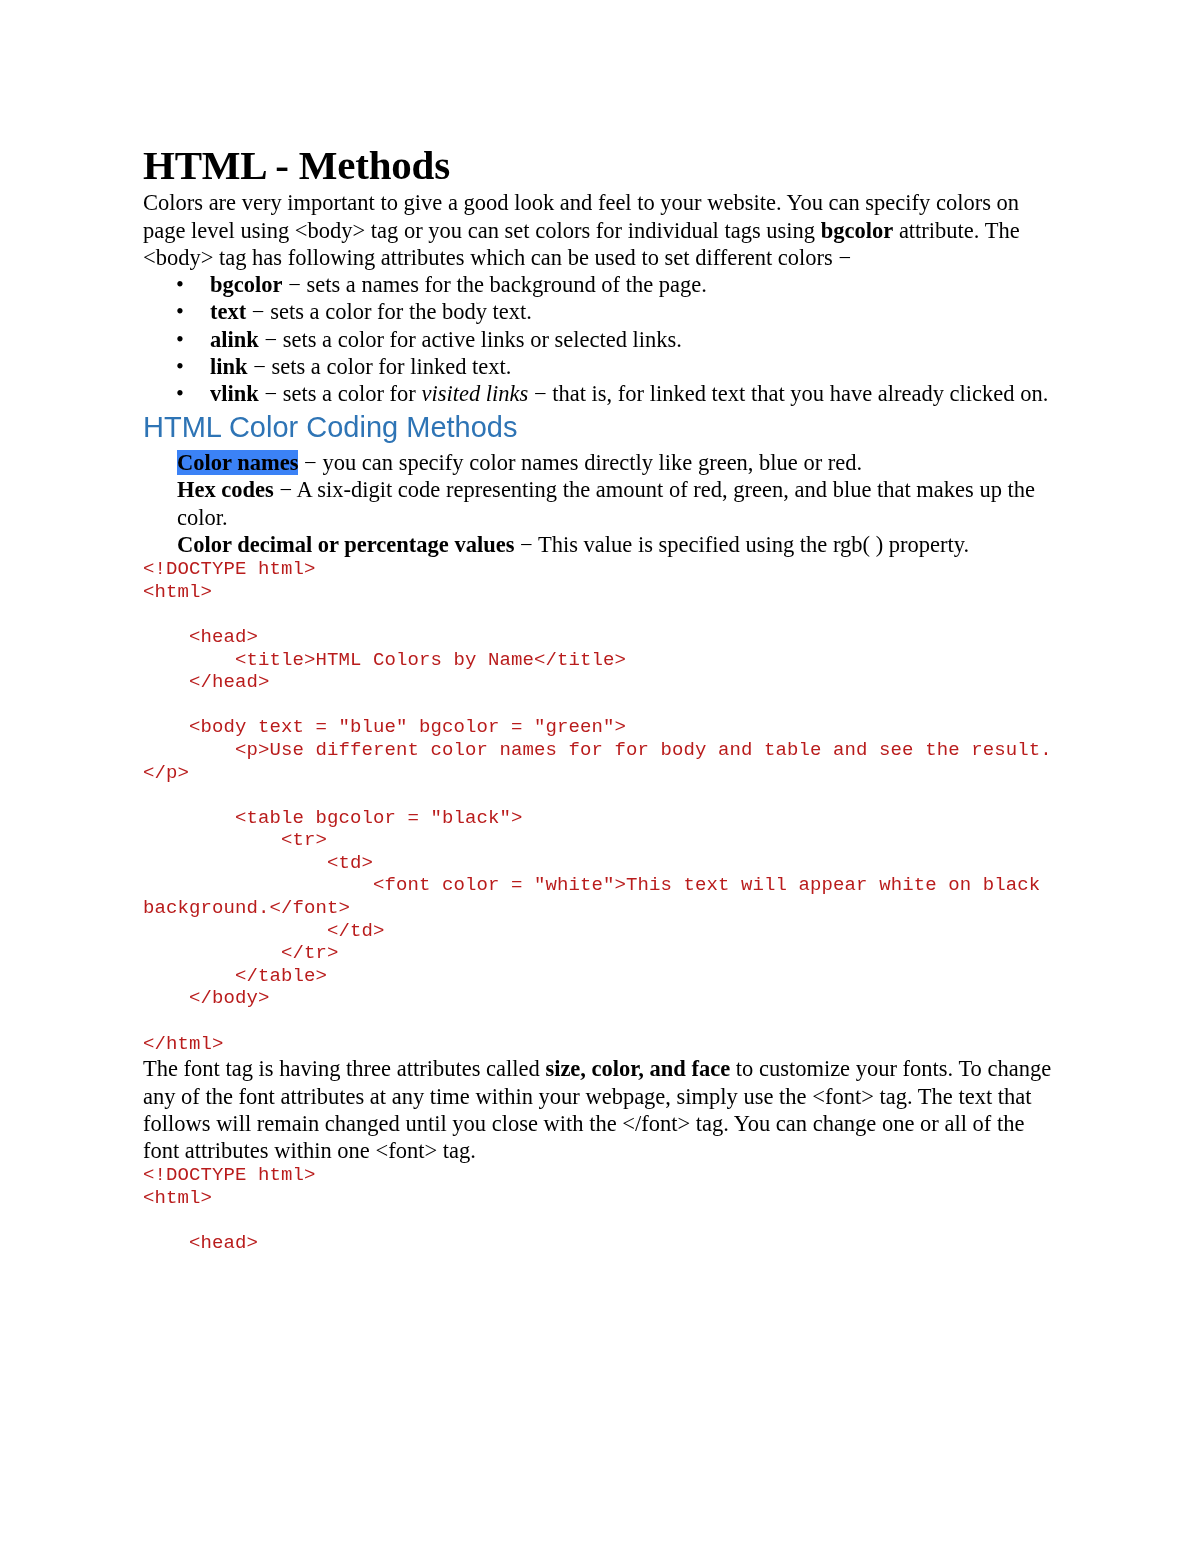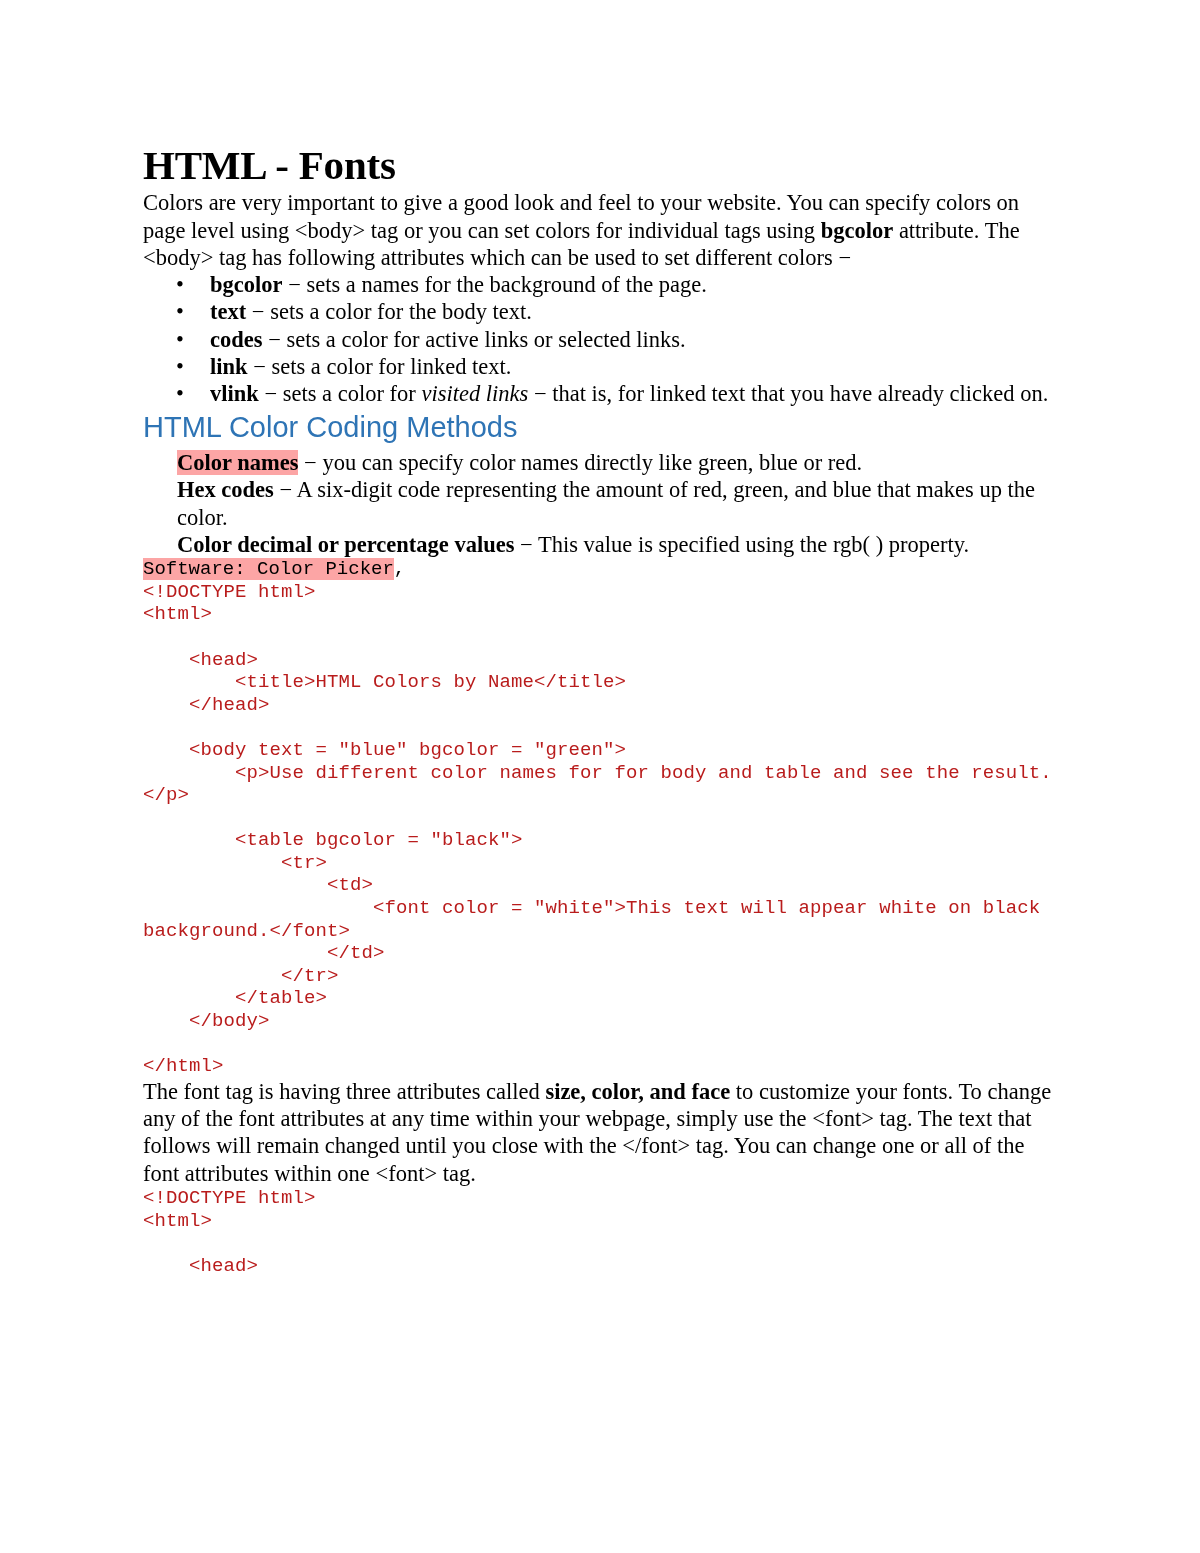--- a/index.html
+++ b/index.html
@@ -81,21 +81,21 @@
     font-size: 22.5px;
     line-height: 27.3px;
     margin: 0;
     padding-left: 34px;
   }
 
   b, strong { font-weight: bold; }
   i, em { font-style: italic; }
 
   .hl {
-    background-color: #fca5a5;
+    background-color: #3b82f6;
   }
 
   
   pre.code-block {
     font-family: "Liberation Mono", "DejaVu Sans Mono", monospace;
     font-size: 19px;
     line-height: 22.6px;
     margin: 0;
     padding: 0;
     white-space: pre-wrap;
@@ -111,52 +111,51 @@
     margin: 0;
     padding: 0;
   }
 </style>
 </head>
 <body>
 
 <div class="page">
   <div class="content">
 
-    <h1 class="doc-h1">HTML - Fonts</h1>
+    <h1 class="doc-h1">HTML - Methods</h1>
 
     <p class="body-para"><span>Colors are very important to give a good look and feel to your website. You can specify colors on page level using &lt;body&gt; tag or you can set colors for individual tags using </span><b>bgcolor</b><span> attribute. The &lt;body&gt; tag has following attributes which can be used to set different colors −</span></p>
 
     <ul class="attr-list">
       <li>
         <span class="bullet">•</span><b>bgcolor</b><span> − sets a names for the background of the page.</span>
       </li>
       <li>
         <span class="bullet">•</span><b>text</b><span> − sets a color for the body text.</span>
       </li>
       <li>
-        <span class="bullet">•</span><b>codes</b><span> − sets a color for active links or selected links.</span>
+        <span class="bullet">•</span><b>alink</b><span> − sets a color for active links or selected links.</span>
       </li>
       <li>
         <span class="bullet">•</span><b>link</b><span> − sets a color for linked text.</span>
       </li>
       <li>
         <span class="bullet">•</span><b>vlink</b><span> − sets a color for </span><i>visited links</i><span> − that is, for linked text that you have already clicked on.</span>
       </li>
     </ul>
 
     <h2 class="doc-h2">HTML Color Coding Methods</h2>
 
 
     <p class="method-line"><b class="hl">Color names</b><span> − you can specify color names directly like green, blue or red.</span></p>
 
     <p class="method-line"><b>Hex codes</b><span> − A six-digit code representing the amount of red, green, and blue that makes up the color.</span></p>
 
     <p class="method-line"><b>Color decimal or percentage values</b><span> − This value is specified using the rgb( ) property.</span></p>
 
-    <p class="sw-line"><span class="hl">Software: Color Picker</span><span>,</span></p>
 
     <pre class="code-block">&lt;!DOCTYPE html&gt;
 &lt;html&gt;
 
     &lt;head&gt;
         &lt;title&gt;HTML Colors by Name&lt;/title&gt;
     &lt;/head&gt;
 
     &lt;body text = "blue" bgcolor = "green"&gt;
         &lt;p&gt;Use different color names for for body and table and see the result.&lt;/p&gt;

